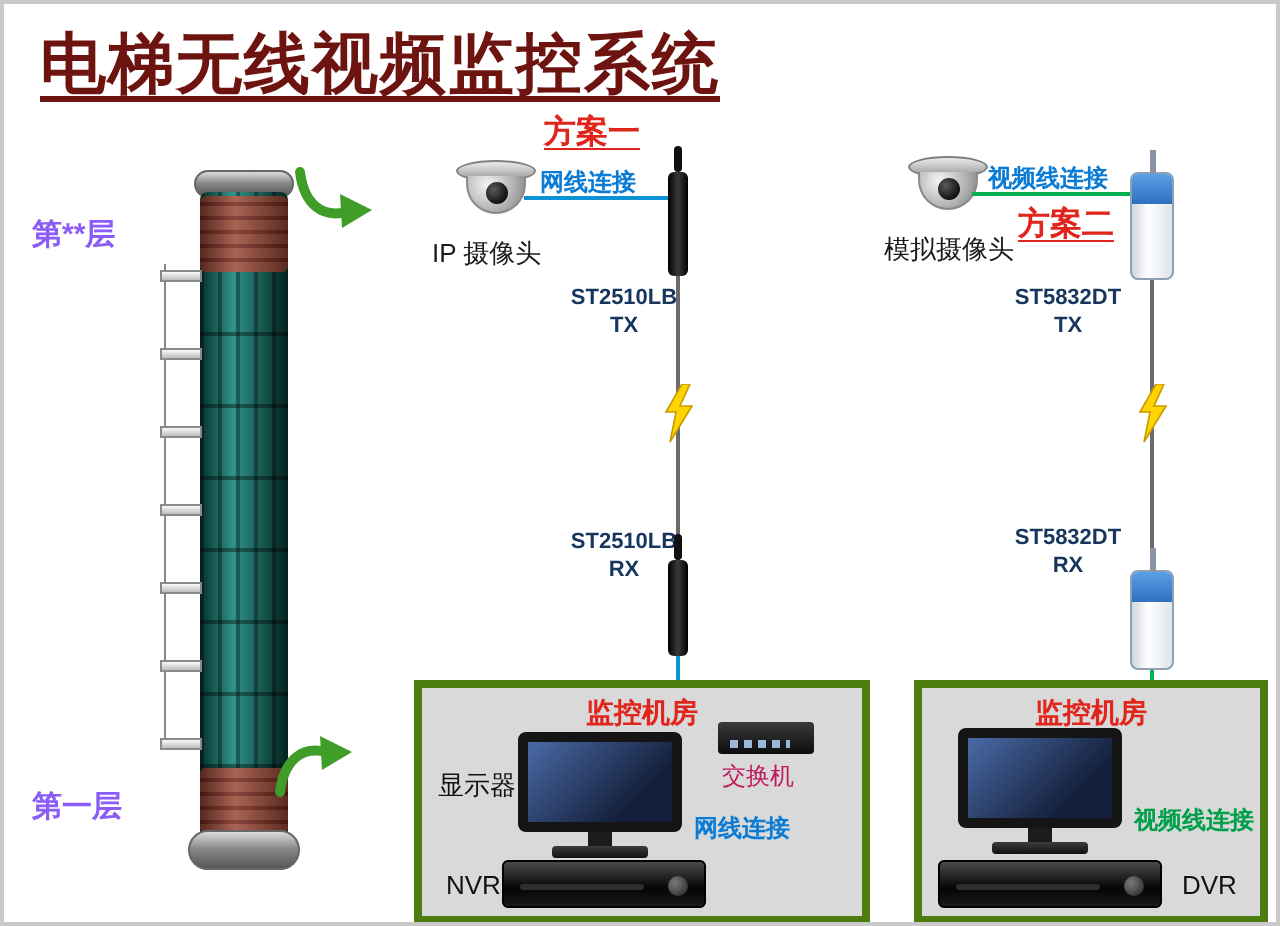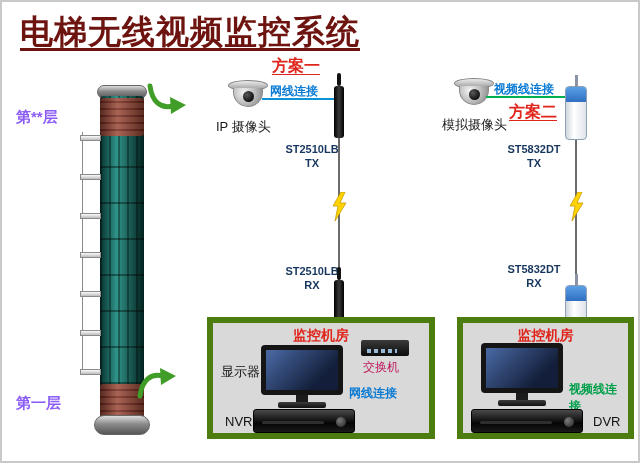--- a/index.html
+++ b/index.html
@@ -87,21 +87,21 @@
   .wbox-tx2{left:563px;top:84px;height:54px;}
   .wbox-rx2{left:563px;top:283px;height:50px;}
   .dev-label{position:absolute;width:64px;text-align:center;font-size:11px;font-weight:bold;
              color:#17365d;line-height:1.3;}
   .dev-tx1{left:278px;top:140px;}
   .dev-rx1{left:278px;top:262px;}
   .dev-tx2{left:500px;top:140px;}
   .dev-rx2{left:500px;top:260px;}
 
   
-  .room{position:absolute;top:315px;height:122px;background:#d9d9d9;border:6px solid #4d7c0f;box-sizing:border-box;}
+  .room{position:absolute;top:338px;height:122px;background:#d9d9d9;border:4px solid #4d7c0f;box-sizing:border-box;}
   .room1{left:205px;width:228px;}
   .room2{left:455px;width:177px;}
   .room-title{position:absolute;top:4px;left:0;width:100%;text-align:center;font-size:14px;
               font-weight:bold;color:#e0251c;}
   .monitor{position:absolute;}
   .monitor1{left:48px;top:22px;}
   .monitor2{left:18px;top:20px;}
   .m-screen{width:82px;height:50px;box-sizing:border-box;border:5px solid #151515;border-radius:4px;
             background:linear-gradient(135deg,#4a6aa6,#131f3a 75%);}
   .m-neck{width:12px;height:7px;margin:0 auto;background:#1c1c1c;}

